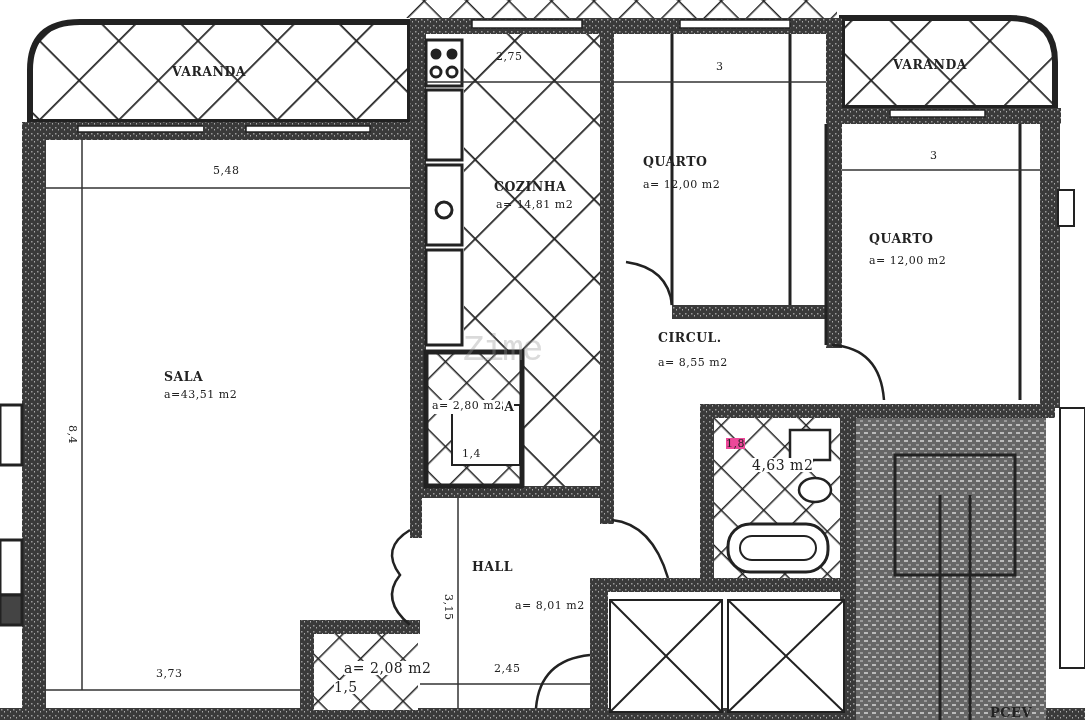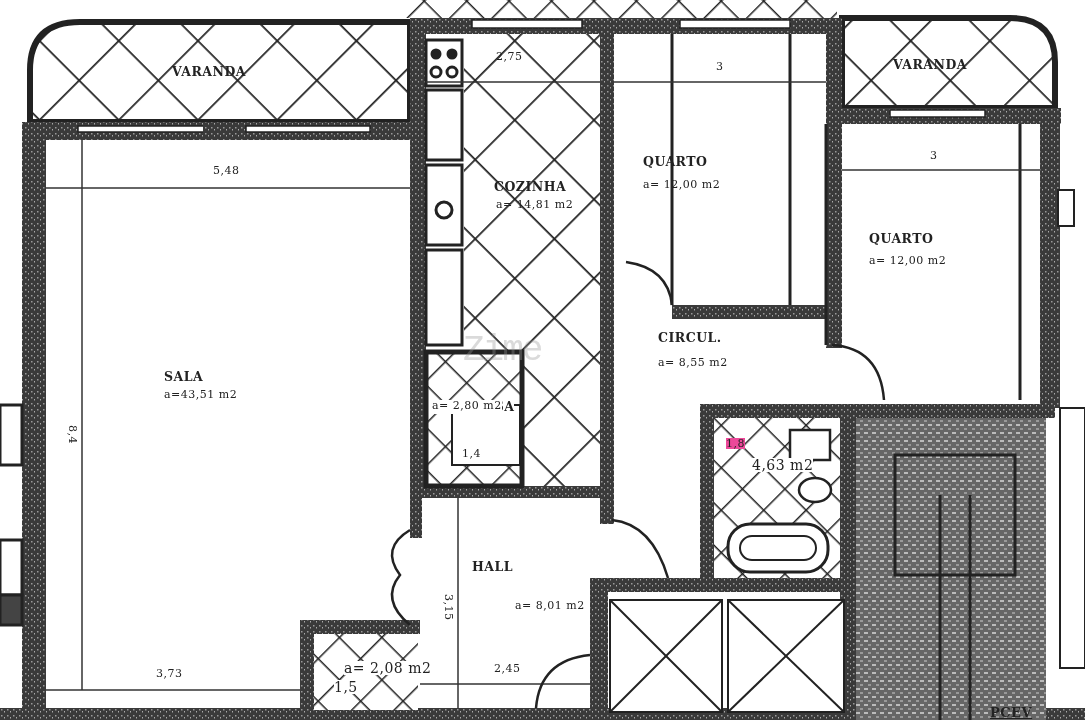--- a/index.html
+++ b/index.html
@@ -190,13 +190,13 @@
 <div class="lbl small" style="left:752px;top:458px;background:#fff;">4,63 m2</div>
 
 <div class="lbl room" style="left:472px;top:561px;">HALL</div>
 <div class="lbl area" style="left:472px;top:600px;margin-left:43px;">a= 8,01 m2</div>
 <div class="lbl dim vert" style="left:454px;top:594px;">3,15</div>
 <div class="lbl dim" style="left:494px;top:663px;">2,45</div>
 
 <div class="lbl small" style="left:344px;top:661px;background:#fff;">a= 2,08 m2</div>
 <div class="lbl small" style="left:334px;top:680px;background:#fff;">1,5</div>
 
-<div class="lbl room" style="left:990px;top:706px;color:#222;font-size:13px;text-decoration:underline;">PCEV</div>
+<div class="lbl room" style="left:990px;top:706px;color:#222;font-size:13px;">PCEV</div>
 
 </body></html>

